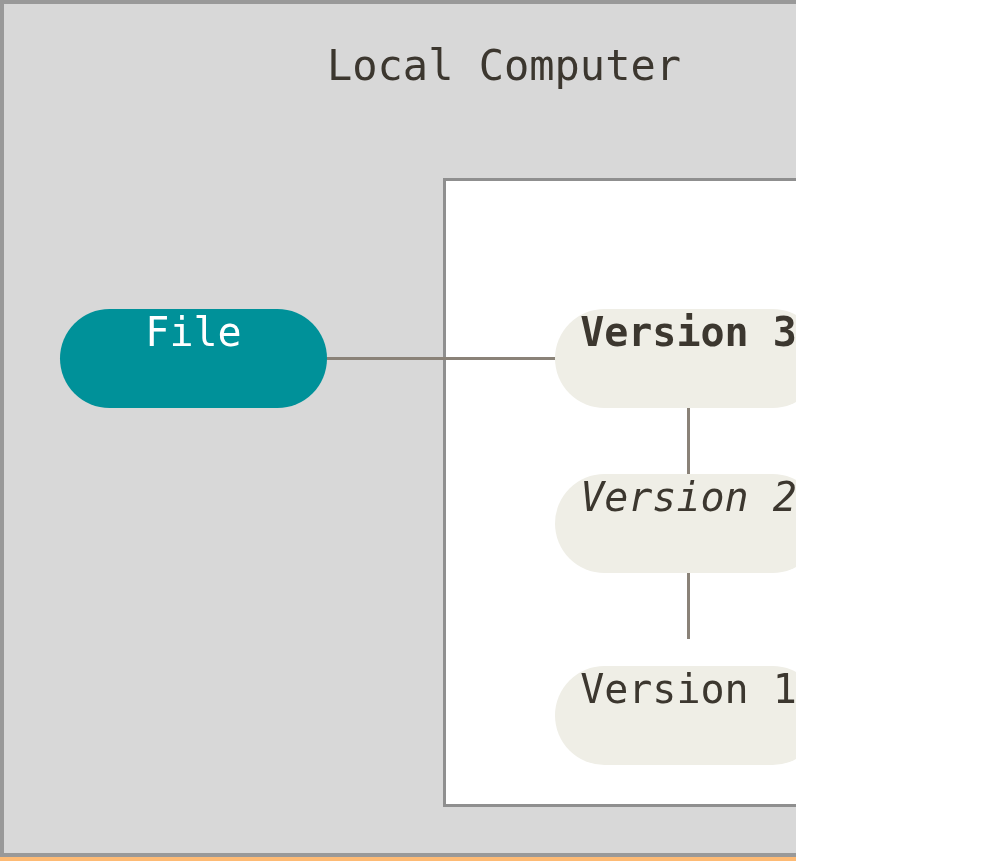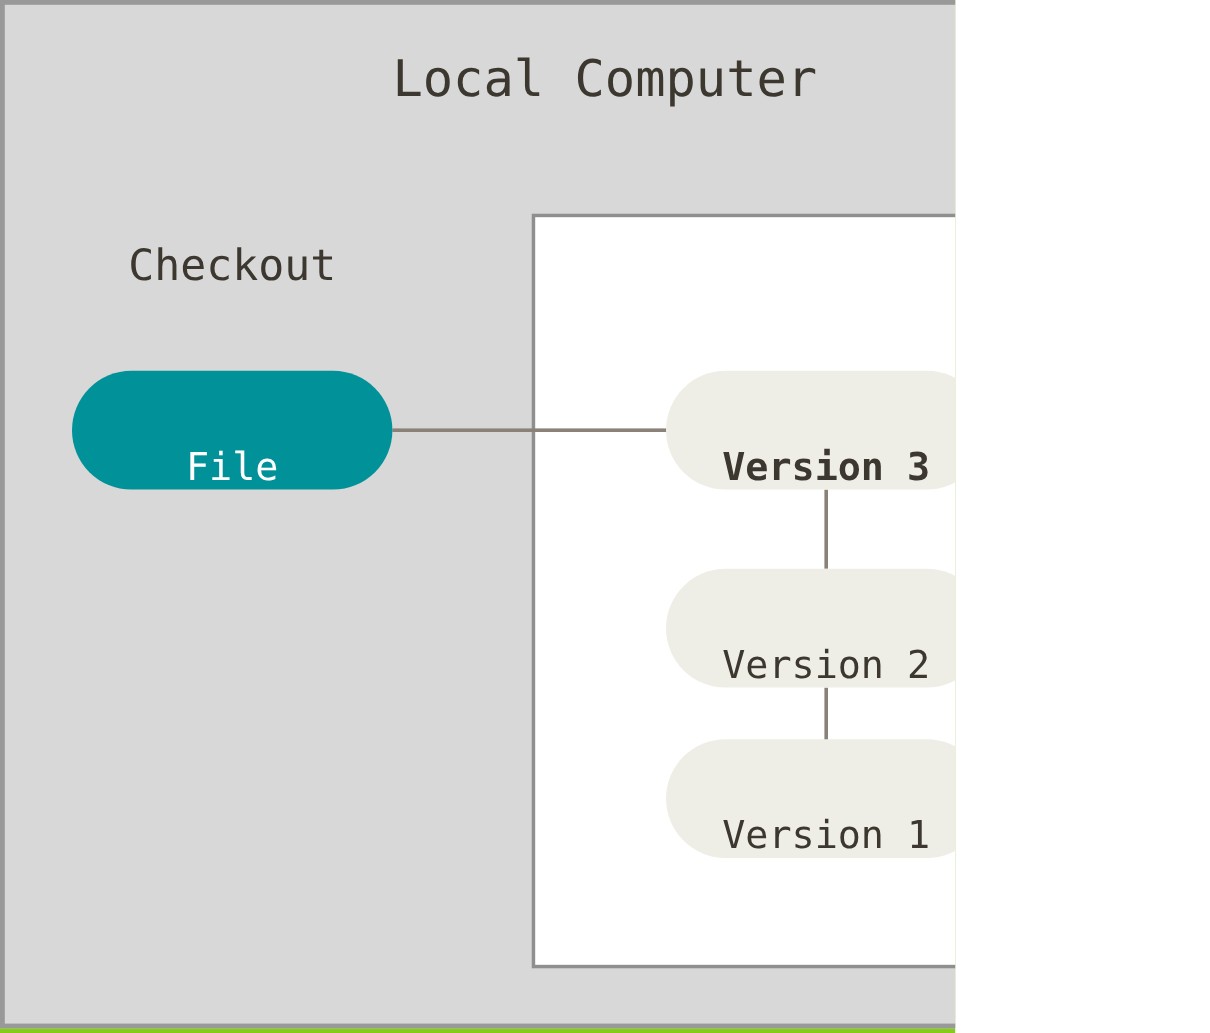--- a/index.html
+++ b/index.html
@@ -1,20 +1,20 @@
 <!DOCTYPE html>
 <html style="--background: #d8d8d8; --frame-border: #999999; --box-border: #8f8f8f; --white: #ffffff; --teal: #009199; --pill-cream: #efeee6; --text-dark: #3c372f; --connector: #8a8278;"><head>
 <meta charset="utf-8">
 <style>
   html, body { margin: 0; padding: 0; background: #ffffff; }
   .page {
     position: relative;
     width: 796px;
     height: 861px;
-    background: #84cc16;
+    background: #fdba74;
     overflow: hidden;
     font-family: "DejaVu Sans Mono", "Liberation Mono", monospace;
   }
   
   .frame {
     position: absolute;
     left: 0; top: 0;
     width: 1005px; height: 857px;
     box-sizing: border-box;
     border: 4px solid var(--frame-border, #999999);
@@ -51,49 +51,48 @@
   .line { position: absolute; background: var(--connector, #8a8278); }
   .h-line   { left: 327px; top: 357px; width: 229px; height: 3px; }
   .v-line   { left: 687px; width: 3px; height: 66px; }
   .v-line-1 { top: 408px; }
   .v-line-2 { top: 573px; }
   .pill {
     position: absolute;
     width: 267px; height: 99px;
     border-radius: 50px;
     display: flex;
-    align-items: flex-end;
+    align-items: flex-start;
     justify-content: center;
-    font-size: 32px;
+    font-size: 40px;
     white-space: pre;
   }
   .file-pill {
     left: 60px; top: 309px;
     background: var(--teal, #009199);
     color: var(--white, #ffffff);
   }
   .version-pill {
     left: 555px;
     background: var(--pill-cream, #efeee6);
     color: var(--text-dark, #3c372f);
   }
   .v3 { top: 309px; font-weight: bold; }
-  .v2 { top: 474px; }
-  .v1 { top: 616px; }
+  .v2 { top: 474px; font-style: italic; }
+  .v1 { top: 666px; }
 </style>
 </head>
 <body>
 
 <div class="page">
 
   <div class="frame"></div>
 
   <div class="title">Local Computer</div>
 
-  <div class="label checkout-label">Checkout</div>
 
   <div class="db-box"></div>
 
 
   <div class="line h-line"></div>
   <div class="line v-line v-line-1"></div>
   <div class="line v-line v-line-2"></div>
 
   <div class="pill file-pill">
     <span>File</span>

